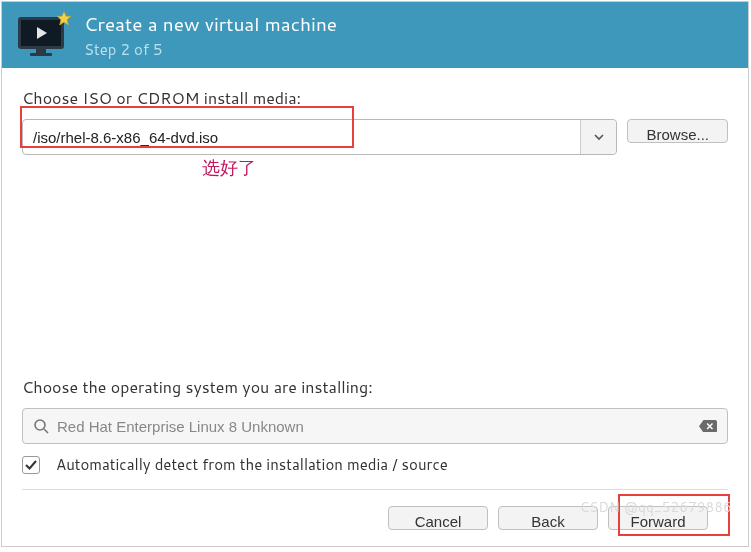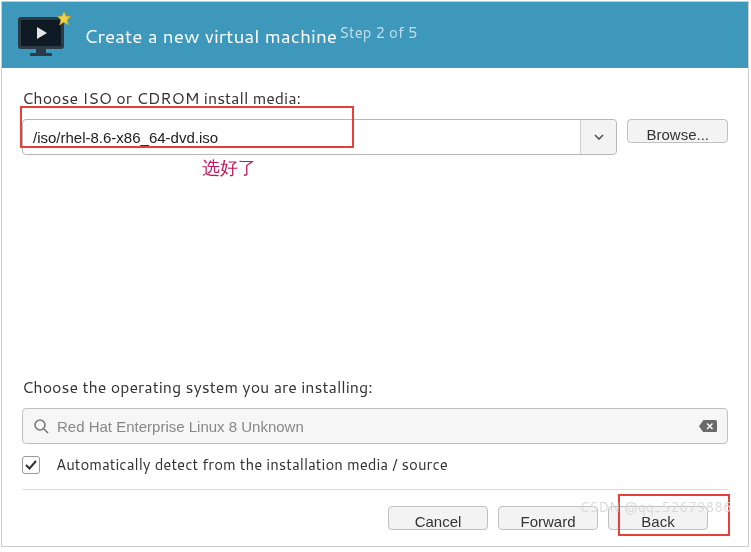--- a/index.html
+++ b/index.html
@@ -23,21 +23,21 @@
       height: 66px;
     }
     .header-icon { width: 52px; height: 40px; position: relative; flex-shrink: 0; }
     .monitor-body { width: 46px; height: 32px; background: #2a3a47; border-radius: 3px; position: absolute; top: 2px; left: 0; }
     .monitor-screen { width: 40px; height: 26px; background: #0f1a24; position: absolute; top: 5px; left: 3px; display:flex; align-items:center; justify-content:center; }
     .monitor-play { width:0; height:0; border-left:10px solid #e6e6e6; border-top:6px solid transparent; border-bottom:6px solid transparent; margin-left:2px; }
     .monitor-stand { width: 10px; height: 5px; background: #2a3a47; position: absolute; top: 34px; left: 18px; }
     .monitor-base { width: 22px; height: 3px; background: #2a3a47; position: absolute; top: 38px; left: 12px; border-radius:1px; }
     .star { position:absolute; top:-4px; right:-2px; width:16px; height:16px; }
     .star svg { width:16px; height:16px; }
-    .header-text { display:flex; flex-direction:row; gap:2px; }
+    .header-text { display:flex; flex-direction:column; gap:2px; }
     .header-title { font-size: 19px; font-weight: 400; color: #fff; }
     .header-step { font-size: 15px; color: #cde6f0; opacity:0.9; }
     .content { flex:1; padding: 18px 20px 0 20px; display:flex; flex-direction:column; position:relative; }
     .section-label { font-size: 16px; color: #333; margin-bottom: 10px; }
     .iso-row { display:flex; gap:10px; align-items:stretch; }
     .combo { flex:1; display:flex; border:1px solid #b8b8b8; border-radius:4px; background:#fff; height:36px; }
     .combo-input { flex:1; border:none; padding: 6px 10px; font-size: 15px; color:#222; background:transparent; outline:none; border-radius:4px 0 0 4px; }
     .combo-drop { width:36px; border-left:1px solid #ccc; background:#f3f3f3; display:flex; align-items:center; justify-content:center; cursor:pointer; border-radius:0 4px 4px 0; }
     .btn { background:#f3f3f3; border:1px solid #c0c0c0; border-radius:4px; padding: 6px 18px; font-size:15px; color:#333; cursor:pointer; height:24px; min-width:100px; }
     .annot-box { position:absolute; border:2px solid #e7403a; pointer-events:none; }
@@ -116,20 +116,20 @@
           <svg viewBox="0 0 14 14">
               <path d="M2 7 L5.5 10.5 L12 3" fill="none" stroke="#333" stroke-width="2"></path>
             </svg>
         </div>
         <span>Automatically detect from the installation media / source</span>
       </div>
     </div>
 
     <div class="footer">
       <button class="btn">Cancel</button>
+      <button class="btn">Back</button>
       <button class="btn">Forward</button>
-      <button class="btn">Back</button>
     </div>
 
     <div class="annot-box" style="right:18px; bottom:10px; width:112px; height:42px;"></div>
     <div class="watermark">CSDN @qq_52679886</div>
   </div>
 </div>
 
 </body></html>

